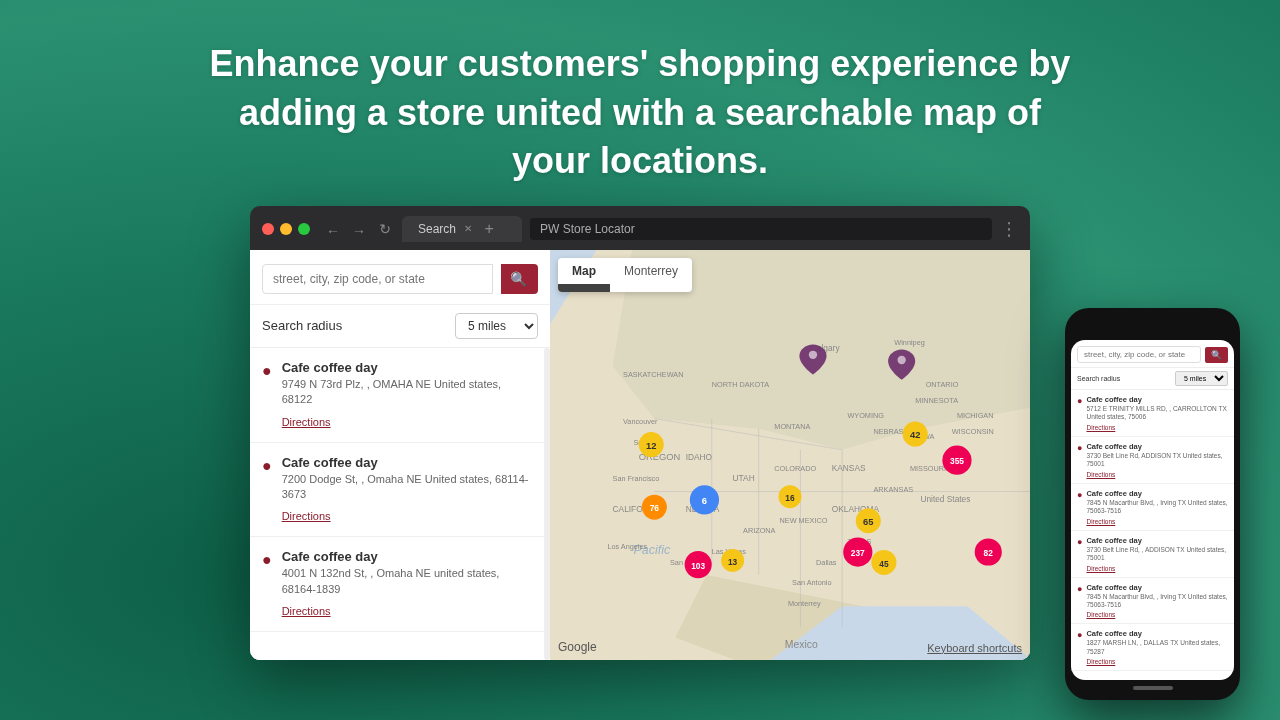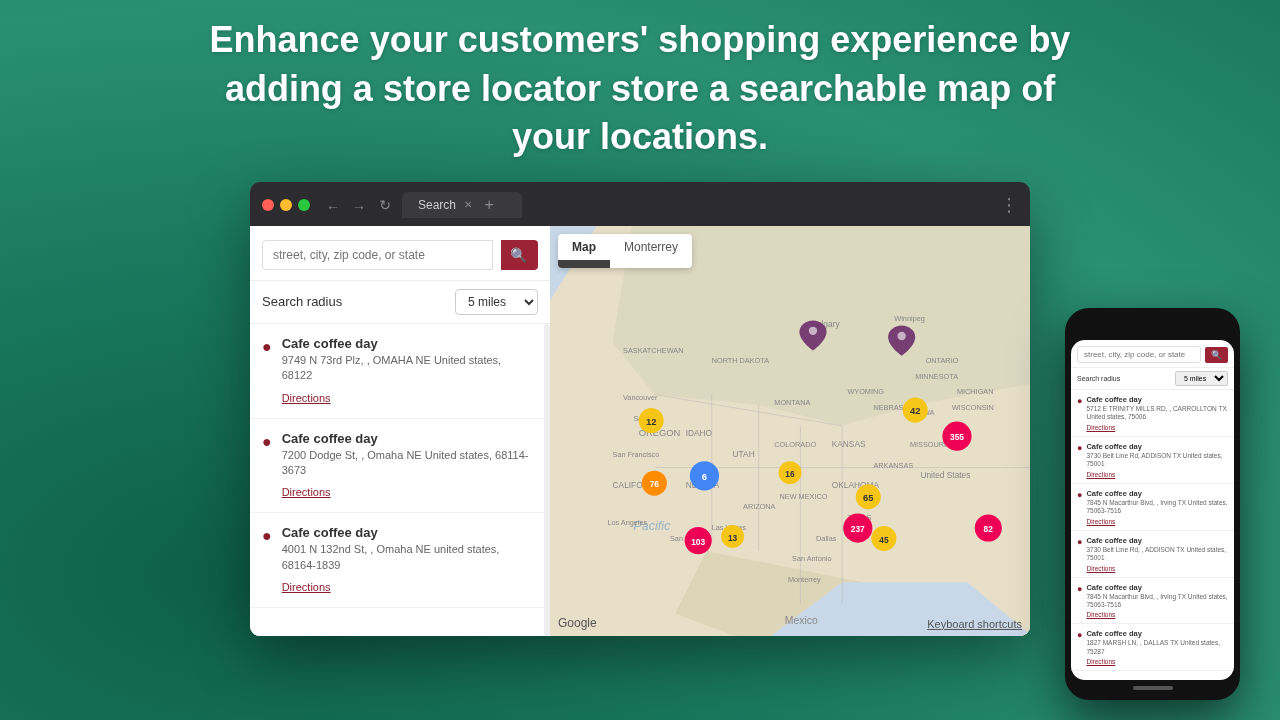--- a/index.html
+++ b/index.html
@@ -18,21 +18,21 @@
       inset: 0;
       background: radial-gradient(ellipse at 20% 80%, #0d5e45 0%, #1a7a5e 40%, #2a9070 70%, #1a7a5e 100%);
     }
 
     
     .headline {
       position: relative;
       z-index: 10;
       text-align: center;
       color: #fff;
-      padding: 16px 80px 20px;
+      padding: 40px 80px 20px;
       font-size: 36px;
       font-weight: 700;
       line-height: 1.35;
       text-shadow: 0 1px 4px rgba(0,0,0,0.2);
     }
 
     
     .browser-container {
       position: relative;
       z-index: 10;
@@ -368,41 +368,44 @@
       margin: 6px auto 0;
     }
   </style>
 </head>
 <body>
 
 <div class="bg"></div>
 
 <div class="headline">
   <span>Enhance your customers' shopping experience by</span><br>
-  <span>adding a store locator store a searchable map of</span><br>
+  <span>adding a store united with a searchable map of</span><br>
   <span>your locations.</span>
 </div>
 
 <div class="browser-container">
 
   <div class="browser-chrome">
     <div class="browser-dots">
       <div class="dot dot-red"></div>
       <div class="dot dot-yellow"></div>
       <div class="dot dot-green"></div>
     </div>
     <div class="browser-nav">
       <span class="nav-btn">←</span>
       <span class="nav-btn">→</span>
       <span class="nav-btn">↻</span>
     </div>
     <div class="browser-tab">
       <span>Search</span>
       <span class="tab-close">✕</span>
       <span class="tab-add">+</span>
+    </div>
+    <div class="browser-address">
+      <span>PW Store Locator</span>
     </div>
     <span class="browser-menu">⋮</span>
   </div>
 
   <div class="browser-content">
 
     <div class="store-panel">
       <div class="search-bar">
         <input class="search-input" type="text" placeholder="street, city, zip code, or state" style="">
         <button class="search-btn">🔍</button>

